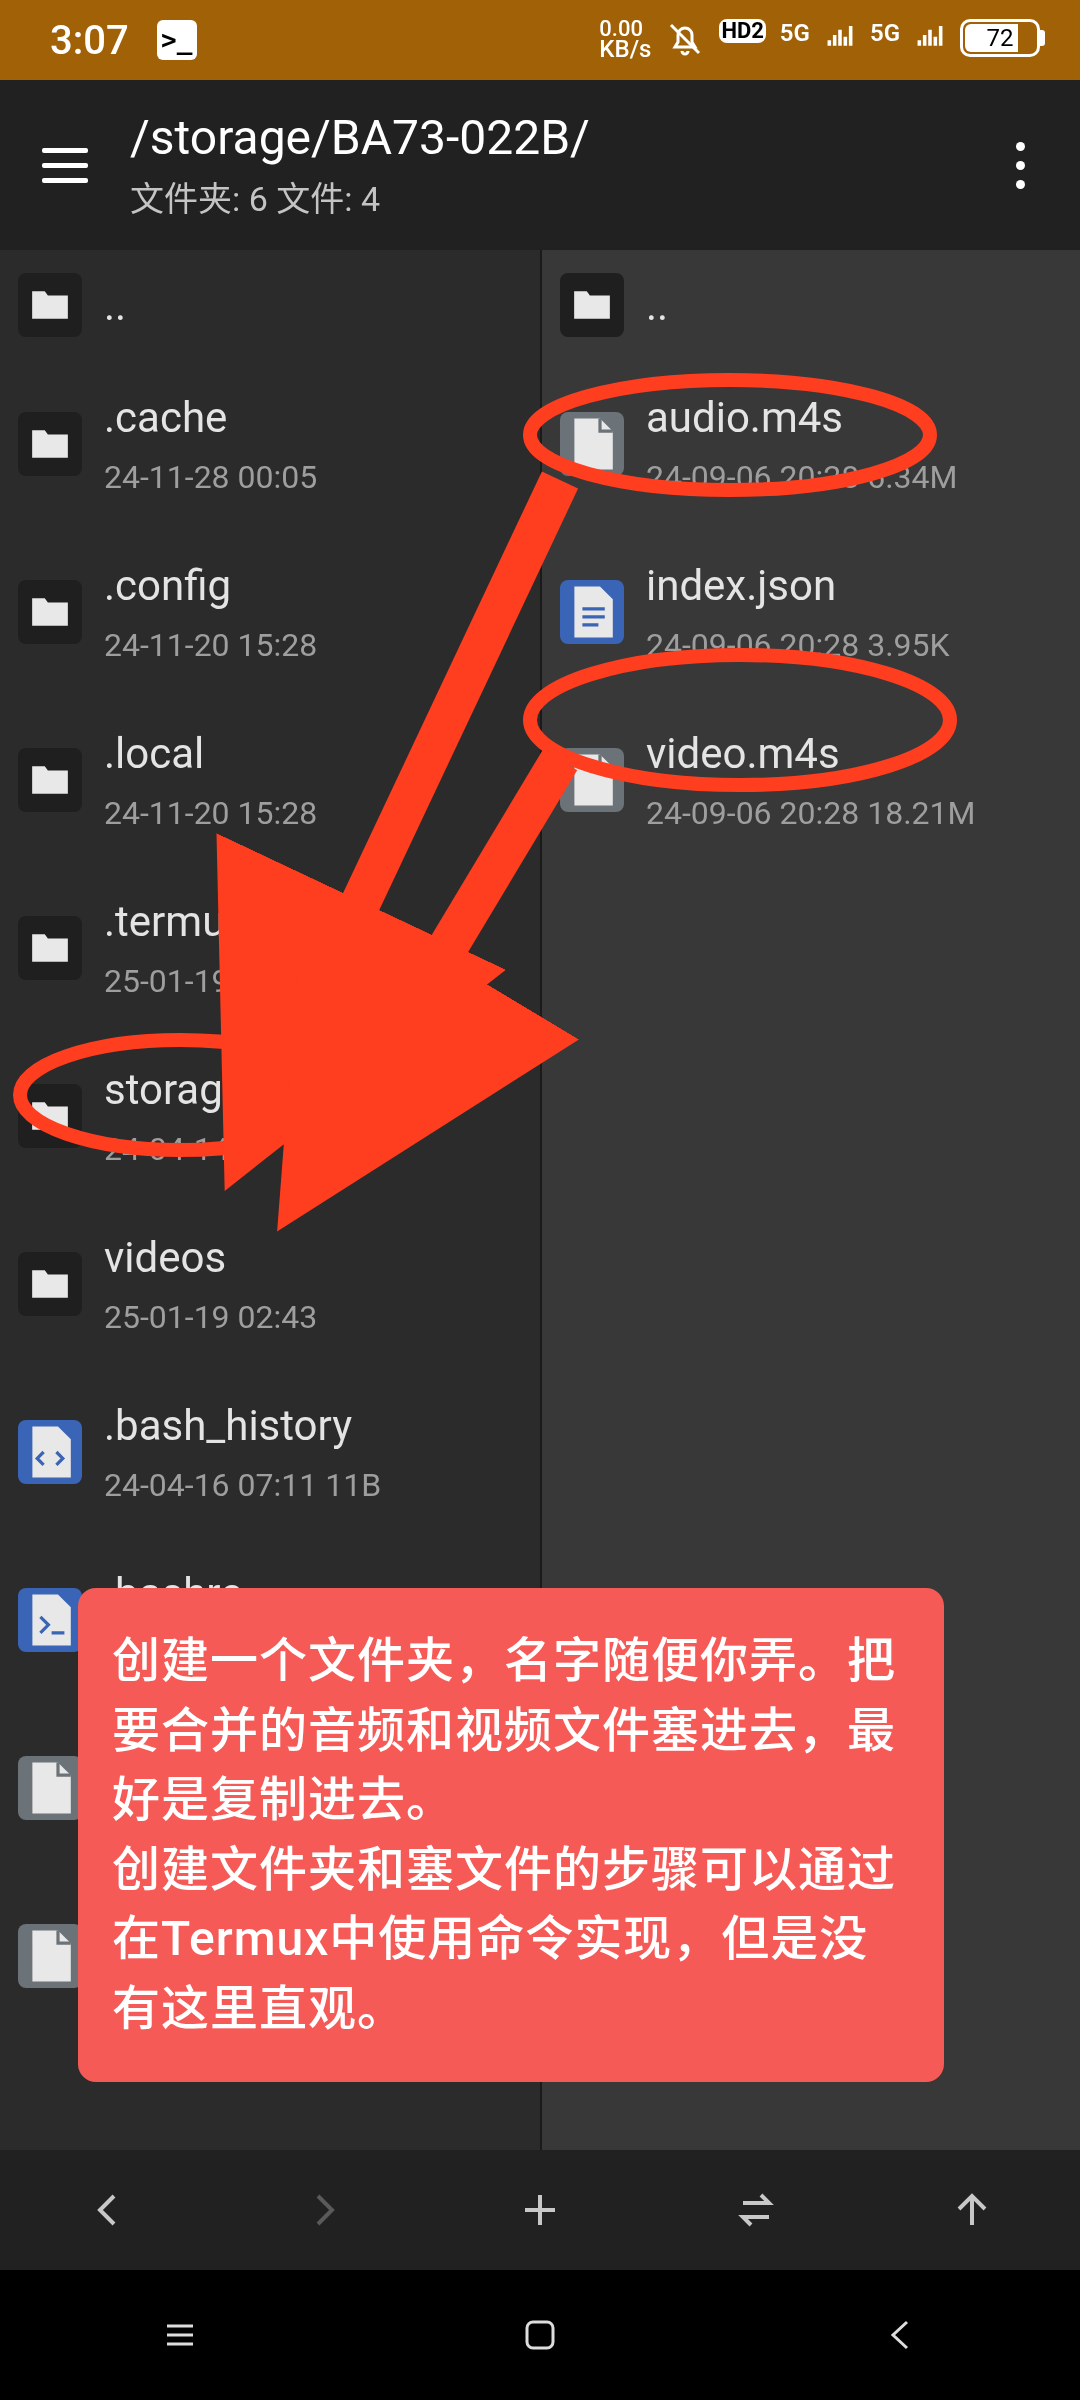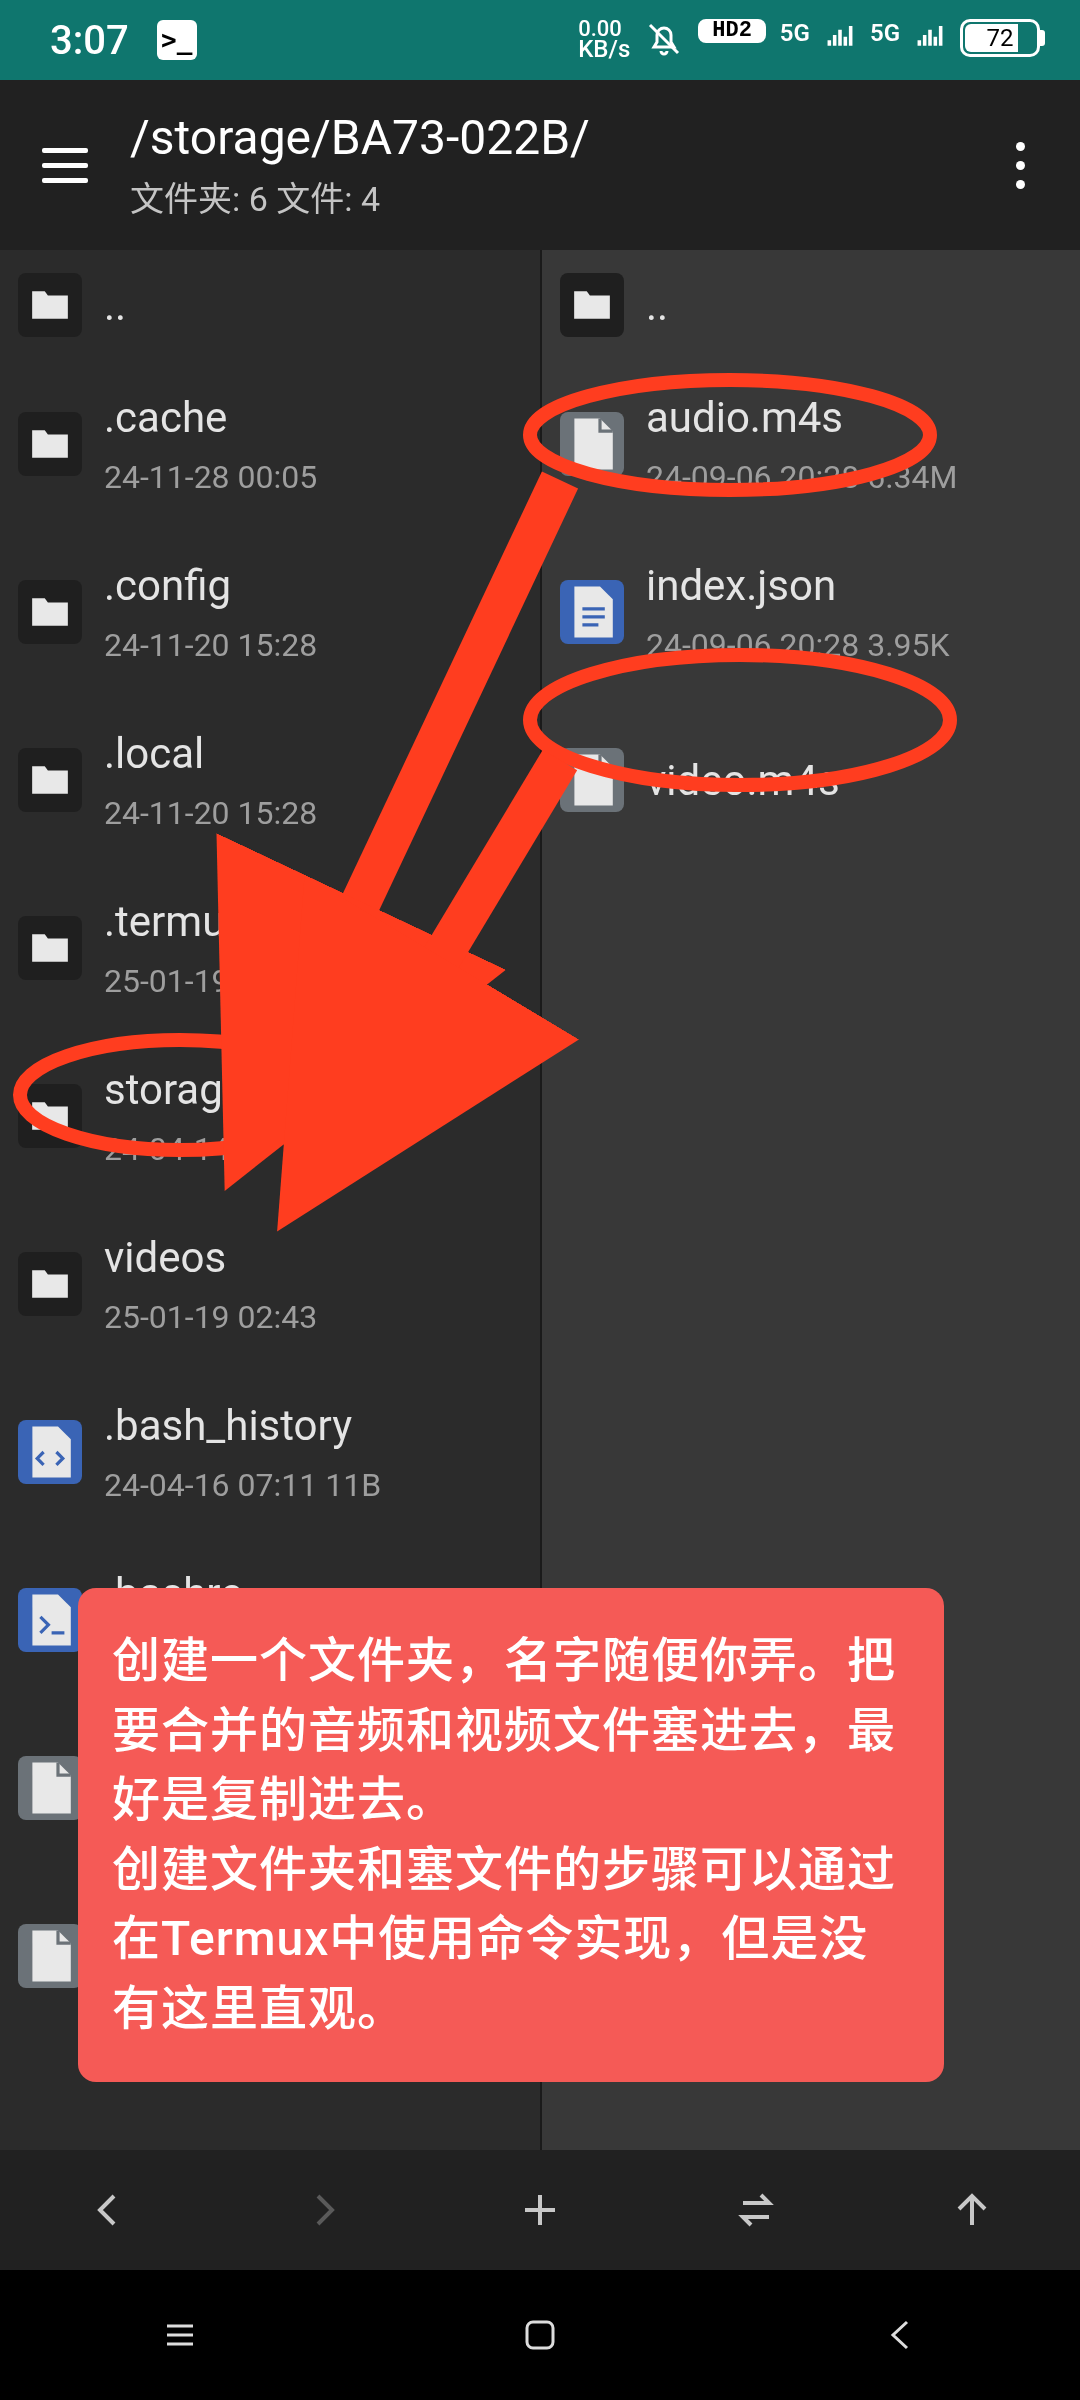--- a/index.html
+++ b/index.html
@@ -1,26 +1,26 @@
 <!DOCTYPE html>
 <html><head>
 <meta charset="utf-8">
 <style>
   * { margin:0; padding:0; box-sizing:border-box; font-family:-apple-system,Roboto,"Noto Sans CJK SC",sans-serif; -webkit-font-smoothing:antialiased; }
   html,body { width:1080px; height:2400px; background:#000; color:#e8e8e8; overflow:hidden; }
   .screen { width:1080px; height:2400px; background:#2b2b2b; position:relative; display:flex; flex-direction:column; }
   
-  .status-bar { height:80px; background:#0f766e; display:flex; align-items:center; justify-content:space-between; padding:0 40px 0 50px; font-size:40px; font-weight:500; color:#fff; }
+  .status-bar { height:80px; background:#a16207; display:flex; align-items:center; justify-content:space-between; padding:0 40px 0 50px; font-size:40px; font-weight:500; color:#fff; }
   .status-left { display:flex; align-items:center; gap:28px; }
   .status-right { display:flex; align-items:flex-start; gap:14px; font-size:26px; }
   .term-icon { width:40px; height:40px; background:#fff; border-radius:6px; display:flex; align-items:center; justify-content:center; color:#000; font-family:monospace; font-size:26px; font-weight:bold; }
   .net-speed { line-height:0.9; }
   .net-speed div:first-child { font-size:22px; }
   .net-speed div:last-child { font-size:24px; }
-  .hd-badge { background:#fff; color:#000; border-radius:8px; padding:0 14px; font-weight:bold; font-size:22px; line-height:1.1;font-family:Liberation Mono, monospace; }
+  .hd-badge { background:#fff; color:#000; border-radius:8px; padding:0 2px; font-weight:bold; font-size:22px; line-height:1.1; }
   .sig-label { font-size:24px; font-weight:600; }
   .battery { border:3px solid #fff; border-radius:10px; width:80px; height:38px; display:flex; align-items:center; justify-content:center; font-size:24px; position:relative; }
   .battery:after { content:""; width:6px; height:16px; background:#fff; position:absolute; right:-8px; border-radius:0 3px 3px 0; }
   .battery-fill { position:absolute; left:2px; top:2px; bottom:2px; width:72%; background:#fff; border-radius:6px 0 0 6px; }
   .battery span { position:relative; z-index:1; color:#000; font-weight:400; }
   
   .app-header { background:#212121; height:170px; display:flex; align-items:center; padding:18px 30px; }
   .hamburger { width:70px; display:flex; flex-direction:column; gap:10px; padding:12px; }
   .hamburger div { height:5px; background:#fff; border-radius:2px; }
   .header-text { flex:1; margin-left:30px; }
@@ -300,20 +300,21 @@
             </div>
           </div>
           <div class="row">
             <div class="icon file-grey">
               <svg viewBox="0 0 40 40">
                 <use href="#i-file"></use>
               </svg>
             </div>
             <div class="row-text">
               <div class="name">video.m4s</div>
+              <div class="meta">24-09-06 20:28  18.21M</div>
             </div>
           </div>
         </div>
     </div>
   </div>
 
   <div class="toolbar">
     <div class="tbtn">
         <svg width="44" height="44" viewBox="0 0 44 44">
           <path d="M28 8L14 22l14 14"></path>

